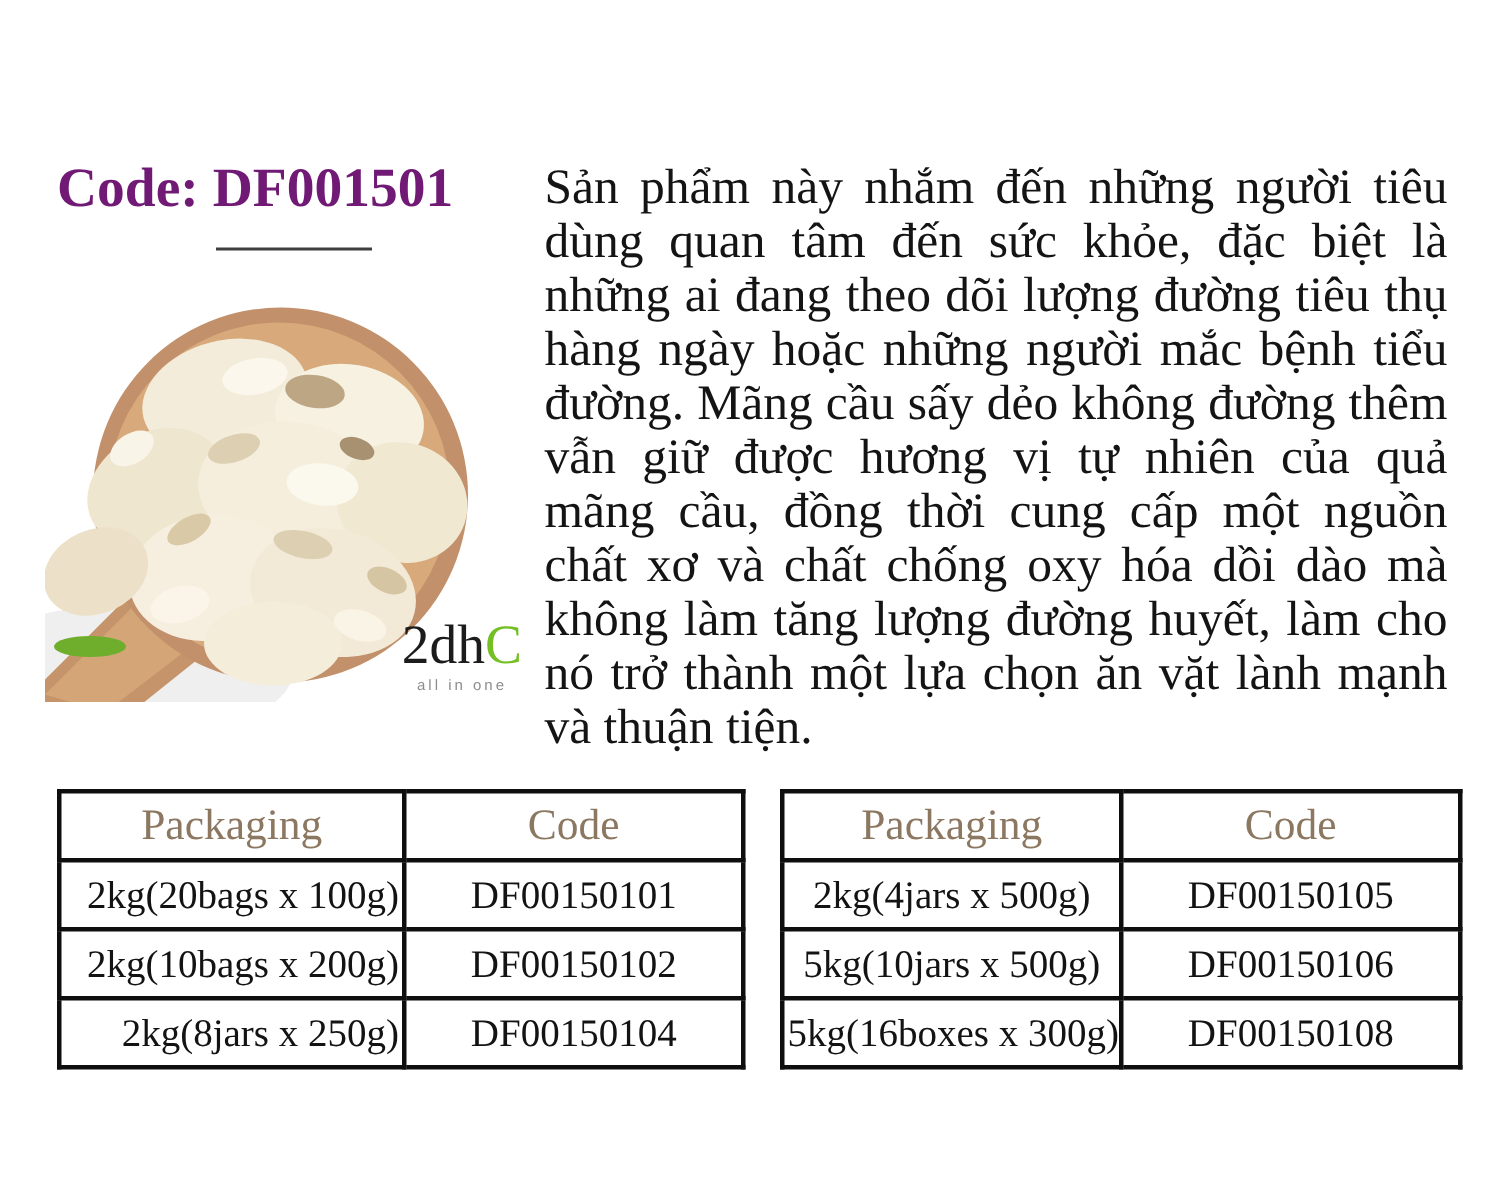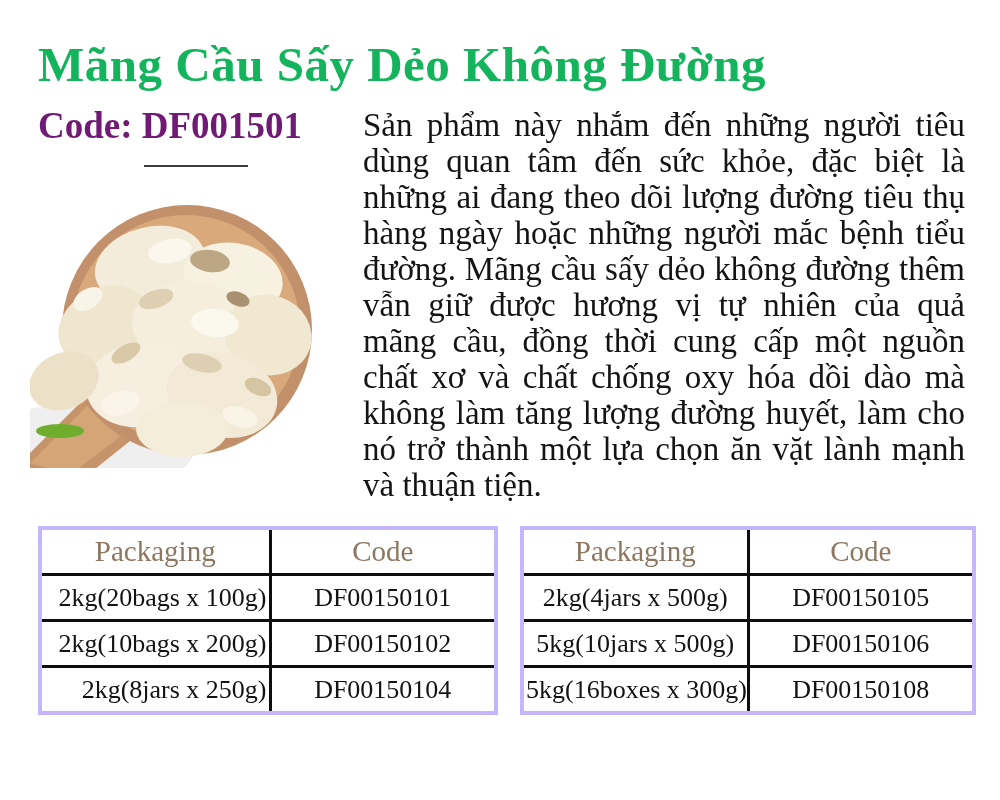--- a/index.html
+++ b/index.html
@@ -41,21 +41,21 @@
     font-size:10px;color:#8d8d8d;letter-spacing:2px;white-space:nowrap;
   }
   .description{
     position:absolute;left:363px;top:107px;width:602px;
     font-size:33px;line-height:36px;color:#141414;
     text-align:justify;
   }
   table.pack{
     position:absolute;top:526px;
     border-collapse:collapse;table-layout:fixed;
-    border:4px solid #c4b5fd;
+    border:2px solid #c4b5fd;
     background:#fff;
   }
   table.pack th, table.pack td{
     border:3px solid #0e0e0e;
     text-align:center;vertical-align:middle;
     overflow:hidden;white-space:nowrap;
   }
   table.pack th{
     height:41px;font-weight:normal;font-size:29px;color:#8c7761;
   }
@@ -64,21 +64,20 @@
   }
   table.t-left{left:38px;width:456px;}
   table.t-right{left:520px;width:452px;}
   table.t-left td.col-pack{text-align:right;padding-left:5px;}
 </style>
 </head>
 <body>
 
 <div class="page">
 
-  <div class="title">Mãng Cầu Sấy Dẻo Không Đường</div>
 
   <div class="code-block">
     <div class="code-text">Code: DF001501</div>
     <div class="code-underline"></div>
   </div>
 
   <div class="photo-box">
     <svg width="315" height="265" viewBox="0 0 315 265">
       <rect x="0" y="0" width="315" height="265" fill="#ffffff"></rect>
       <ellipse cx="55" cy="245" rx="110" ry="45" fill="#efefef"></ellipse>
@@ -109,20 +108,24 @@
         <ellipse cx="228" cy="184" rx="14" ry="8" fill="#d5c5a2" transform="rotate(24 228 184)"></ellipse>
         <ellipse cx="140" cy="48" rx="22" ry="12" fill="#fbf7ec" transform="rotate(-10 140 48)"></ellipse>
         <ellipse cx="185" cy="120" rx="24" ry="14" fill="#fbf8ee" transform="rotate(6 185 120)"></ellipse>
         <ellipse cx="90" cy="200" rx="20" ry="12" fill="#faf5e8" transform="rotate(-14 90 200)"></ellipse>
         <ellipse cx="210" cy="214" rx="18" ry="10" fill="#f9f4e6" transform="rotate(16 210 214)"></ellipse>
         <ellipse cx="58" cy="96" rx="16" ry="10" fill="#f9f4e8" transform="rotate(-32 58 96)"></ellipse>
       </g>
     </svg>
   </div>
 
+  <div class="brand">
+    <div class="brand-text"><span>2dh</span><span class="c-green">C</span></div>
+    <div class="brand-tagline">all in one</div>
+  </div>
 
   <div class="description">Sản phẩm này nhắm đến những người tiêu dùng quan tâm đến sức khỏe, đặc biệt là những ai đang theo dõi lượng đường tiêu thụ hàng ngày hoặc những người mắc bệnh tiểu đường. Mãng cầu sấy dẻo không đường thêm vẫn giữ được hương vị tự nhiên của quả mãng cầu, đồng thời cung cấp một nguồn chất xơ và chất chống oxy hóa dồi dào mà không làm tăng lượng đường huyết, làm cho nó trở thành một lựa chọn ăn vặt lành mạnh và thuận tiện.</div>
 
   <table class="pack t-left">
     <colgroup>
         <col style="width:230px">
         <col style="width:226px">
       </colgroup>
     <thead>
       <tr>

